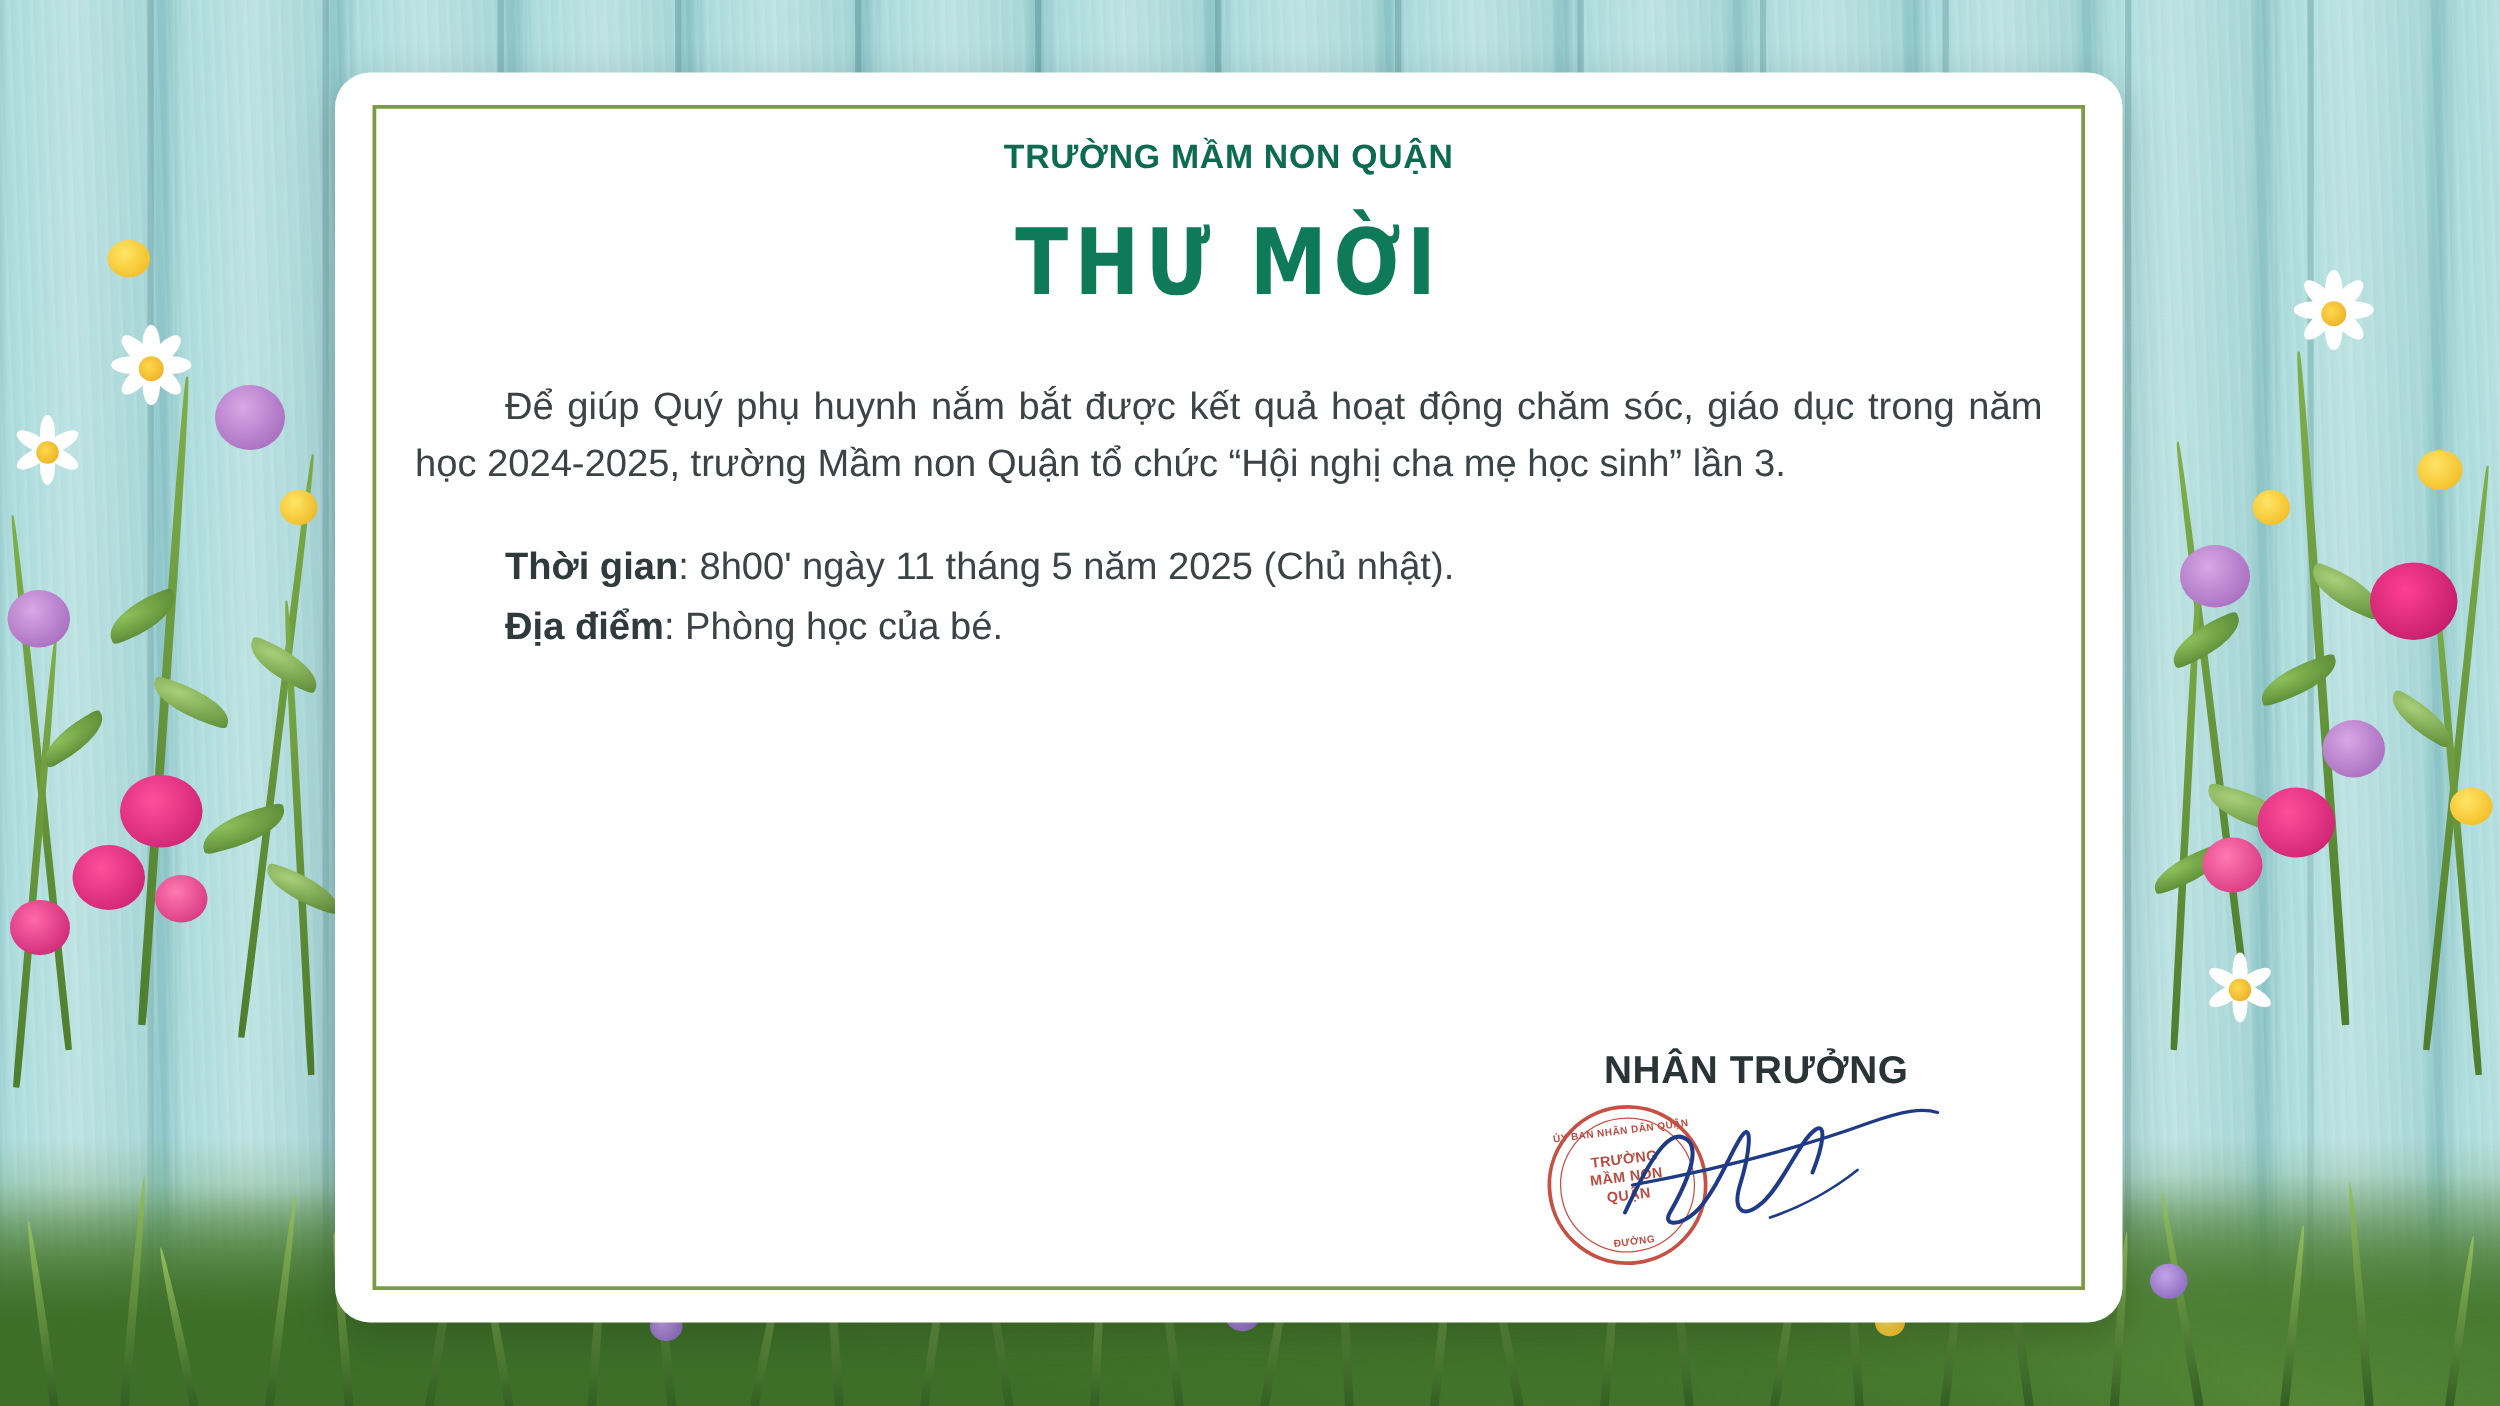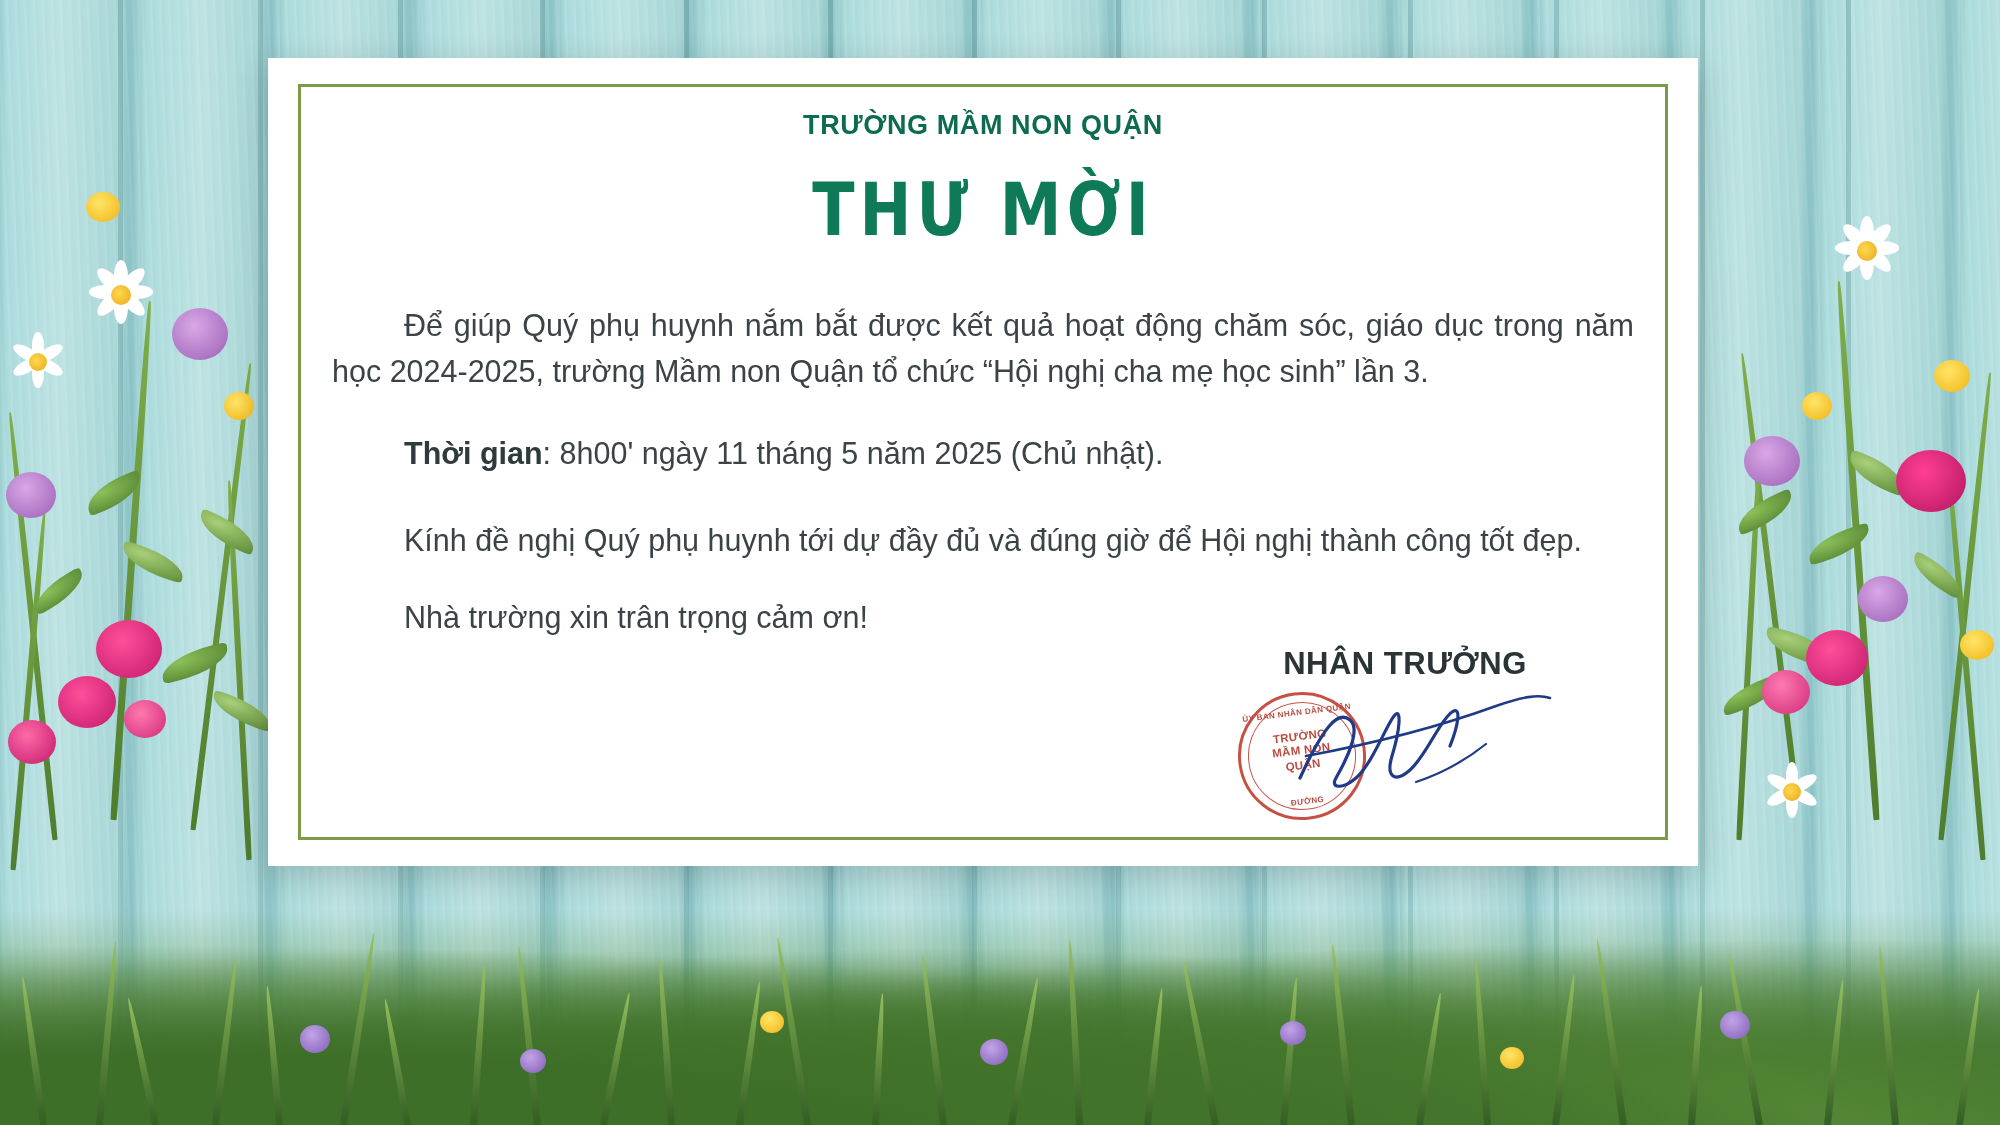--- a/index.html
+++ b/index.html
@@ -109,23 +109,24 @@
     border-radius: 50% 50% 0 0 / 90% 90% 0 0;
     transform-origin: bottom center;
   }
 
   
   #card {
     position: absolute;
     left: 268px;
     top: 58px;
     width: 1430px;
-    height: 808px;
+    height: 1000px;
     background: #ffffff;
     box-shadow: 0 10px 34px rgba(0,0,0,0.18);
+    border-radius: 28px;
   }
   #card-border {
     position: absolute;
     left: 30px;
     top: 26px;
     right: 30px;
     bottom: 26px;
     border: 3px solid #7b9b45;
   }
   #card-inner {
@@ -430,26 +431,25 @@
       <div class="title">THƯ MỜI</div>
 
       <div class="body-text">
         <p class="indent">Để giúp Quý phụ huynh nắm bắt được kết quả hoạt động chăm sóc, giáo dục trong năm học 2024-2025, trường Mầm non Quận tổ chức “Hội nghị cha mẹ học sinh” lần 3.</p>
       </div>
 
       <div class="details">
         <div>
           <b>Thời gian</b><span>: 8h00' ngày 11 tháng 5 năm 2025 (Chủ nhật).</span>
         </div>
+        <div>
+          <b>Địa điểm</b><span>: Phòng học của bé.</span>
+        </div>
       </div>
 
-      <div class="closing">
-        <p class="indent">Kính đề nghị Quý phụ huynh tới dự đầy đủ và đúng giờ để Hội nghị thành công tốt đẹp.</p>
-        <p class="indent">Nhà trường xin trân trọng cảm ơn!</p>
-      </div>
 
       <div id="signature-block">
         <div class="sig-role">NHÂN TRƯỞNG</div>
 
         <div id="sig-area">
           <div id="stamp">
             <div class="ring"></div>
             <div class="arc-top">ỦY BAN NHÂN DÂN QUẬN</div>
             <div class="stamp-text">
               <div>TRƯỜNG</div>

